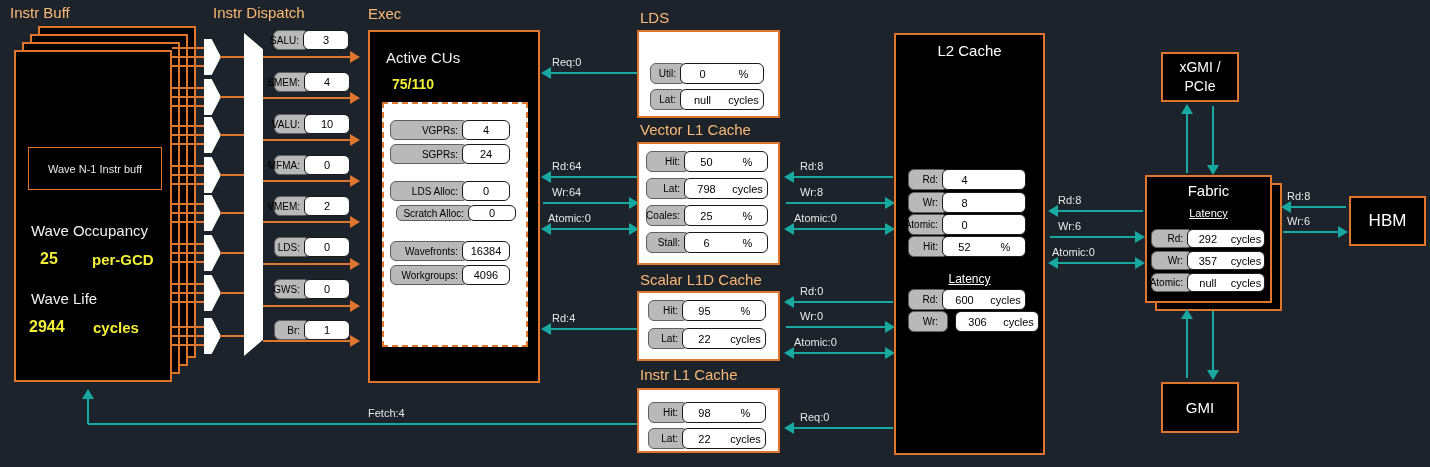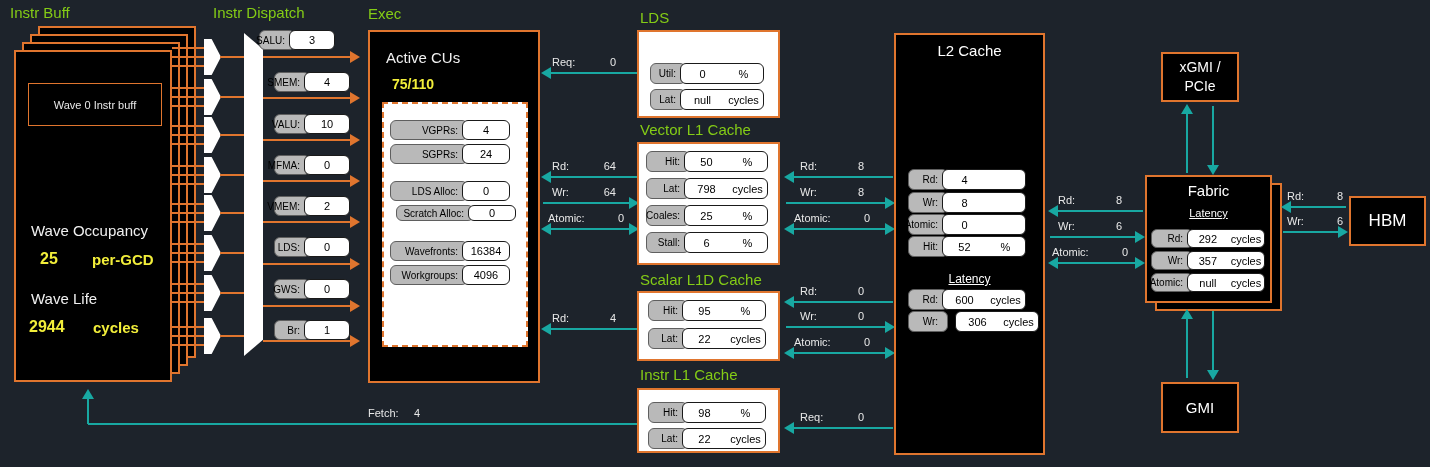--- a/index.html
+++ b/index.html
@@ -1,21 +1,21 @@
 <!DOCTYPE html>
 <html><head>
 <meta charset="utf-8">
 <style>
   :root{
     --bg:#1d232b; --orange:#e0752e; --teal:#18a8a2; --yellow:#f2ee3a;
   }
   html,body{margin:0;padding:0;background:var(--bg);}
   #canvas{position:relative;width:1430px;height:467px;background:var(--bg);overflow:hidden;
           font-family:"Liberation Sans",sans-serif;}
-  .title{position:absolute;color:#84cc16;font-size:15px;white-space:nowrap;}
+  .title{position:absolute;color:#fdba74;font-size:15px;white-space:nowrap;}
   .obox{position:absolute;background:#000;border:2px solid var(--orange);box-sizing:border-box;}
   .wbox{position:absolute;background:#fff;border:2px solid var(--orange);box-sizing:border-box;}
   .innerbox{position:absolute;background:#000;border:1.5px solid var(--orange);box-sizing:border-box;
             display:flex;align-items:center;justify-content:center;color:#e8e8e8;font-size:11px;}
   .lbl{position:absolute;color:#f0f0f0;font-size:15px;white-space:nowrap;}
   .yval{position:absolute;color:var(--yellow);font-weight:bold;font-size:16px;white-space:nowrap;}
   .yunit{position:absolute;color:var(--yellow);font-weight:bold;font-size:15px;white-space:nowrap;}
   .field{position:absolute;display:flex;height:21px;}
   .flabel{background:#b9b9b9;border:1px solid #5f5f5f;border-radius:6px;color:#000;font-size:10px;
           display:flex;align-items:center;justify-content:flex-end;padding-right:9px;box-sizing:border-box;}
@@ -27,42 +27,42 @@
   .hl.al::before{content:"";position:absolute;left:-2px;top:-5px;width:0;height:0;
       border:6px solid transparent;border-left:0;border-right:10px solid currentColor;}
   .hl.ar::after{content:"";position:absolute;right:-2px;top:-5px;width:0;height:0;
       border:6px solid transparent;border-right:0;border-left:10px solid currentColor;}
   .tl{color:var(--teal);} .ol{color:var(--orange);}
   .tv{position:absolute;width:2px;background:var(--teal);}
   .tv.vu::before{content:"";position:absolute;top:-2px;left:-5px;width:0;height:0;
       border-left:6px solid transparent;border-right:6px solid transparent;border-bottom:10px solid var(--teal);}
   .tv.vd::after{content:"";position:absolute;bottom:-2px;left:-5px;width:0;height:0;
       border-left:6px solid transparent;border-right:6px solid transparent;border-top:10px solid var(--teal);}
-  .alab{position:absolute;display:flex;justify-content:space-between;color:#e8e8e8;font-size:11px;white-space:nowrap;}
+  .alab{position:absolute;display:flex;justify-content:flex-start;color:#e8e8e8;font-size:11px;white-space:nowrap;}
   .mux{position:absolute;left:204px;width:17px;height:36px;background:#fff;
        clip-path:polygon(0 0,45% 0,100% 50%,45% 100%,0 100%);}
   .wire{position:absolute;background:var(--orange);}
   .para{position:absolute;left:244px;top:33px;width:19px;height:323px;background:#fff;
         clip-path:polygon(0 0,100% 5%,100% 95%,0 100%);}
   .dashedbox{position:absolute;background:#fff;border:2px dashed var(--orange);box-sizing:border-box;}
   .ctitle{position:absolute;color:#fff;text-align:center;}
   .underl{text-decoration:underline;}
 </style>
 </head>
 <body>
 
 <div id="canvas">
 
   <div class="title" style="left:10px;top:4px;">Instr Buff</div>
   <div class="obox" style="left:38px;top:26px;width:158px;height:332px;"></div>
   <div class="obox" style="left:30px;top:34px;width:158px;height:332px;"></div>
   <div class="obox" style="left:22px;top:42px;width:158px;height:332px;"></div>
   <div class="obox" style="left:14px;top:50px;width:158px;height:332px;">
-    <div class="innerbox" style="left:12px;top:31px;width:134px;height:43px;">
-      <span>Wave 0 Instr buff</span>
+    <div class="innerbox" style="left:12px;top:95px;width:134px;height:43px;">
+      <span>Wave N-1 Instr buff</span>
     </div>
     <div class="lbl" style="left:15px;top:170px;">Wave Occupancy</div>
     <div class="yval" style="left:24px;top:198px;">25</div>
     <div class="yunit" style="left:76px;top:199px;">per-GCD</div>
     <div class="lbl" style="left:15px;top:238px;">Wave Life</div>
     <div class="yval" style="left:13px;top:266px;">2944</div>
     <div class="yunit" style="left:77px;top:267px;">cycles</div>
   </div>
 
   <div class="title" style="left:213px;top:4px;">Instr Dispatch</div>
@@ -111,21 +111,21 @@
       <div class="hl ol ar" style="left: 263px; top: 97px; width: 95px;"></div>
       <div class="hl ol ar" style="left: 263px; top: 139px; width: 95px;"></div>
       <div class="hl ol ar" style="left: 263px; top: 180px; width: 95px;"></div>
       <div class="hl ol ar" style="left: 263px; top: 221px; width: 95px;"></div>
       <div class="hl ol ar" style="left: 263px; top: 263px; width: 95px;"></div>
       <div class="hl ol ar" style="left: 263px; top: 305px; width: 95px;"></div>
       <div class="hl ol ar" style="left: 263px; top: 340px; width: 95px;"></div>
     </div>
   <div class="para"></div>
 
-  <div class="field" style="left:259px;top:30px;height:20px;">
+  <div class="field" style="left:273px;top:30px;height:20px;">
     <div class="flabel" style="width:36px;">SALU:</div>
     <div class="fval" style="width:46px;">
         <span class="s">3</span>
       </div>
   </div>
   <div class="field" style="left:274px;top:72px;height:20px;">
     <div class="flabel" style="width:36px;">SMEM:</div>
     <div class="fval" style="width:46px;">
         <span class="s">4</span>
       </div>

